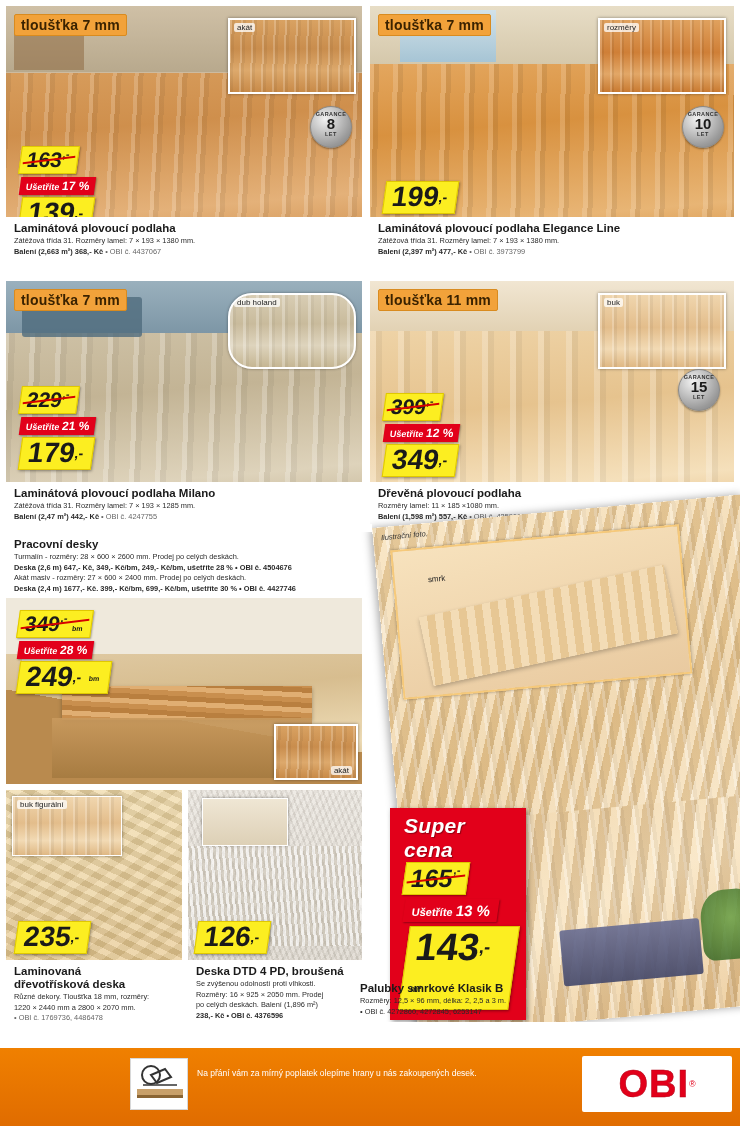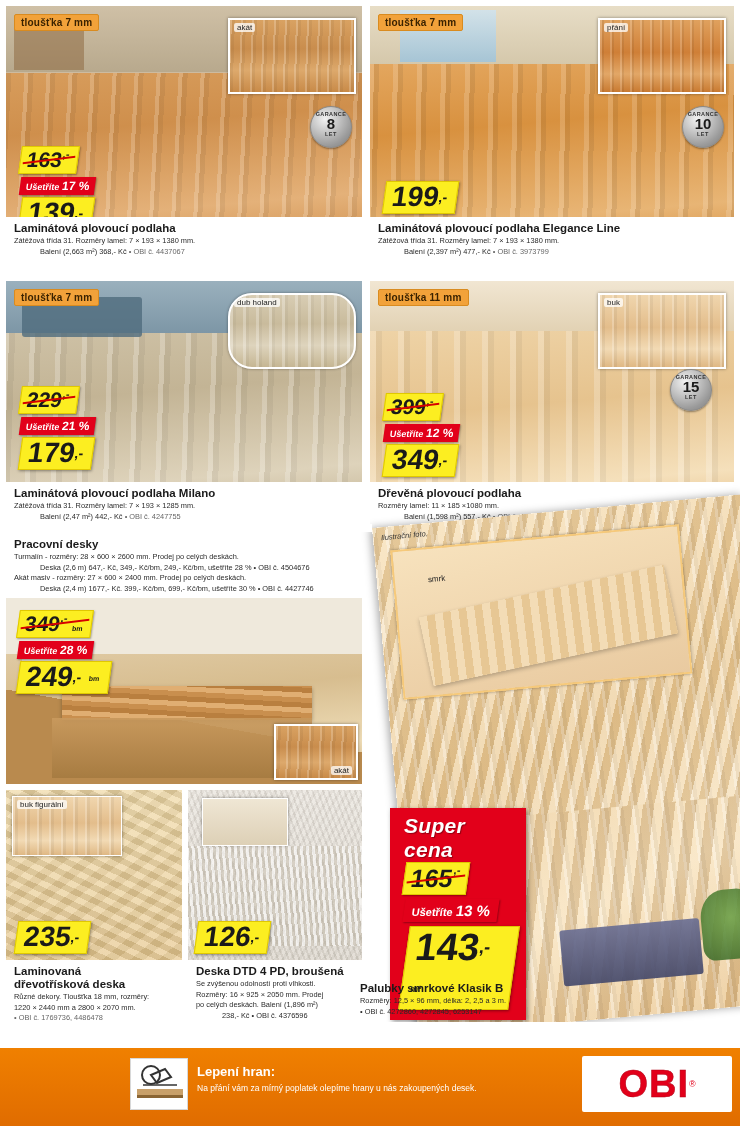--- a/index.html
+++ b/index.html
@@ -11,21 +11,21 @@
   }
   .page { position: relative; width: 740px; height: 1126px; background:#fff; }
 
   
   .panel { position: absolute; overflow: hidden; }
 
   
   .thick-badge {
     position: absolute; top: 8px; left: 8px;
     background: #f2a23a; color: #3a2200;
-    font-size: 10px; font-weight: bold;
+    font-size: 14px; font-weight: bold;
     padding: 2px 6px; border-radius: 2px;
     border: 1px solid #d98b1f;
     letter-spacing: .2px;
     white-space: nowrap;
   }
   
   .swatch {
     position: absolute;
     border: 2px solid #ffffff;
     box-shadow: 0 0 3px rgba(0,0,0,.4);
@@ -99,21 +99,21 @@
   }
 
   
   .textbar {
     position: absolute; left: 0; right: 0; bottom: 0;
     background: #ffffff;
     padding: 5px 8px 6px 8px;
   }
   .prod-title { font-size: 11.5px; font-weight: bold; color: #1a1a1a; line-height: 13px; }
   .prod-desc { font-size: 7.4px; color: #2a2a2a; line-height: 9.5px; margin-top: 1px; }
-  .prod-desc b { font-weight: normal; margin-left: 26px; }
+  .prod-desc b { font-weight: bold; }
   .muted { color: #666; }
 
   
   .w-oak {
     background:
       repeating-linear-gradient(92deg, rgba(255,255,255,.20) 0 2px, rgba(0,0,0,.05) 2px 5px, rgba(255,255,255,0) 5px 11px),
       linear-gradient(180deg, #d9a262, #c98d4d 40%, #dda96c 70%, #c88a48);
   }
   .w-cherry {
     background:
@@ -301,21 +301,21 @@
   </div>
 
   <div class="panel" style="left:370px; top:6px; width:364px; height:259px; background:#fff;">
     <div class="room-2"></div>
     <div style="position:absolute;left:0;top:0;width:364px;height:58px;background:linear-gradient(180deg,#e7ddc6,#d5c8ab);"></div>
     <div style="position:absolute;left:30px;top:4px;width:96px;height:52px;background:linear-gradient(180deg,#cfe3ef,#9ec4dc);opacity:.85;"></div>
 
     <div class="thick-badge">tloušťka 7 mm</div>
 
     <div class="swatch w-cherry" style="left:228px; top:12px; width:128px; height:76px;">
-      <span class="lbl">přání</span>
+      <span class="lbl">rozměry</span>
     </div>
 
     <div class="seal" style="right:10px; top:100px;">
       <div class="top">GARANCE</div>
       <div class="num">10</div>
       <div class="bot">LET</div>
     </div>
 
     <div class="price-block" style="left:14px; top:175px;">
       <span class="new-price">
@@ -372,21 +372,21 @@
   <div class="panel" style="left:370px; top:281px; width:364px; height:243px; background:#fff;">
     <div class="room-4"></div>
     <div style="position:absolute;left:0;top:0;width:364px;height:50px;background:linear-gradient(180deg,#f1e6d2,#e2d2b4);"></div>
 
     <div class="thick-badge">tloušťka 11 mm</div>
 
     <div class="swatch w-beech" style="left:228px; top:12px; width:128px; height:76px;">
       <span class="lbl">buk</span>
     </div>
 
-    <div class="seal" style="right:22px; top:88px;">
+    <div class="seal" style="right:14px; top:88px;">
       <div class="top">GARANCE</div>
       <div class="num">15</div>
       <div class="bot">LET</div>
     </div>
 
     <div class="price-block" style="left:14px; top:112px;">
       <div class="old-price">
         <span>399</span><sup>,-</sup>
         <span class="strike"></span>
       </div>
@@ -540,21 +540,20 @@
     <div class="promo-icon">
       <svg viewBox="0 0 58 52" width="58" height="52" aria-hidden="true">
         <rect x="6" y="30" width="46" height="6" fill="#c8a06a"></rect>
         <rect x="6" y="36" width="46" height="3" fill="#8a6534"></rect>
         <circle cx="20" cy="16" r="9" fill="none" stroke="#333" stroke-width="2"></circle>
         <path d="M20 16 L34 10 L40 18 L26 24 Z" fill="none" stroke="#333" stroke-width="2"></path>
         <path d="M12 26 L46 26" stroke="#333" stroke-width="1.5"></path>
       </svg>
     </div>
     <div class="promo-txt">
-      <div class="t1">Lepení hran:</div>
       <div class="t2">Na přání vám za mírný poplatek olepíme hrany u nás zakoupených desek.</div>
     </div>
     <div class="obi-logo">
       <span class="obi-text">OBI</span>
       <span class="reg">®</span>
     </div>
   </div>
 
   <div class="divider" style="left:362px;top:0;width:8px;height:530px;"></div>
   <div class="divider" style="left:0;top:265px;width:740px;height:16px;"></div>

